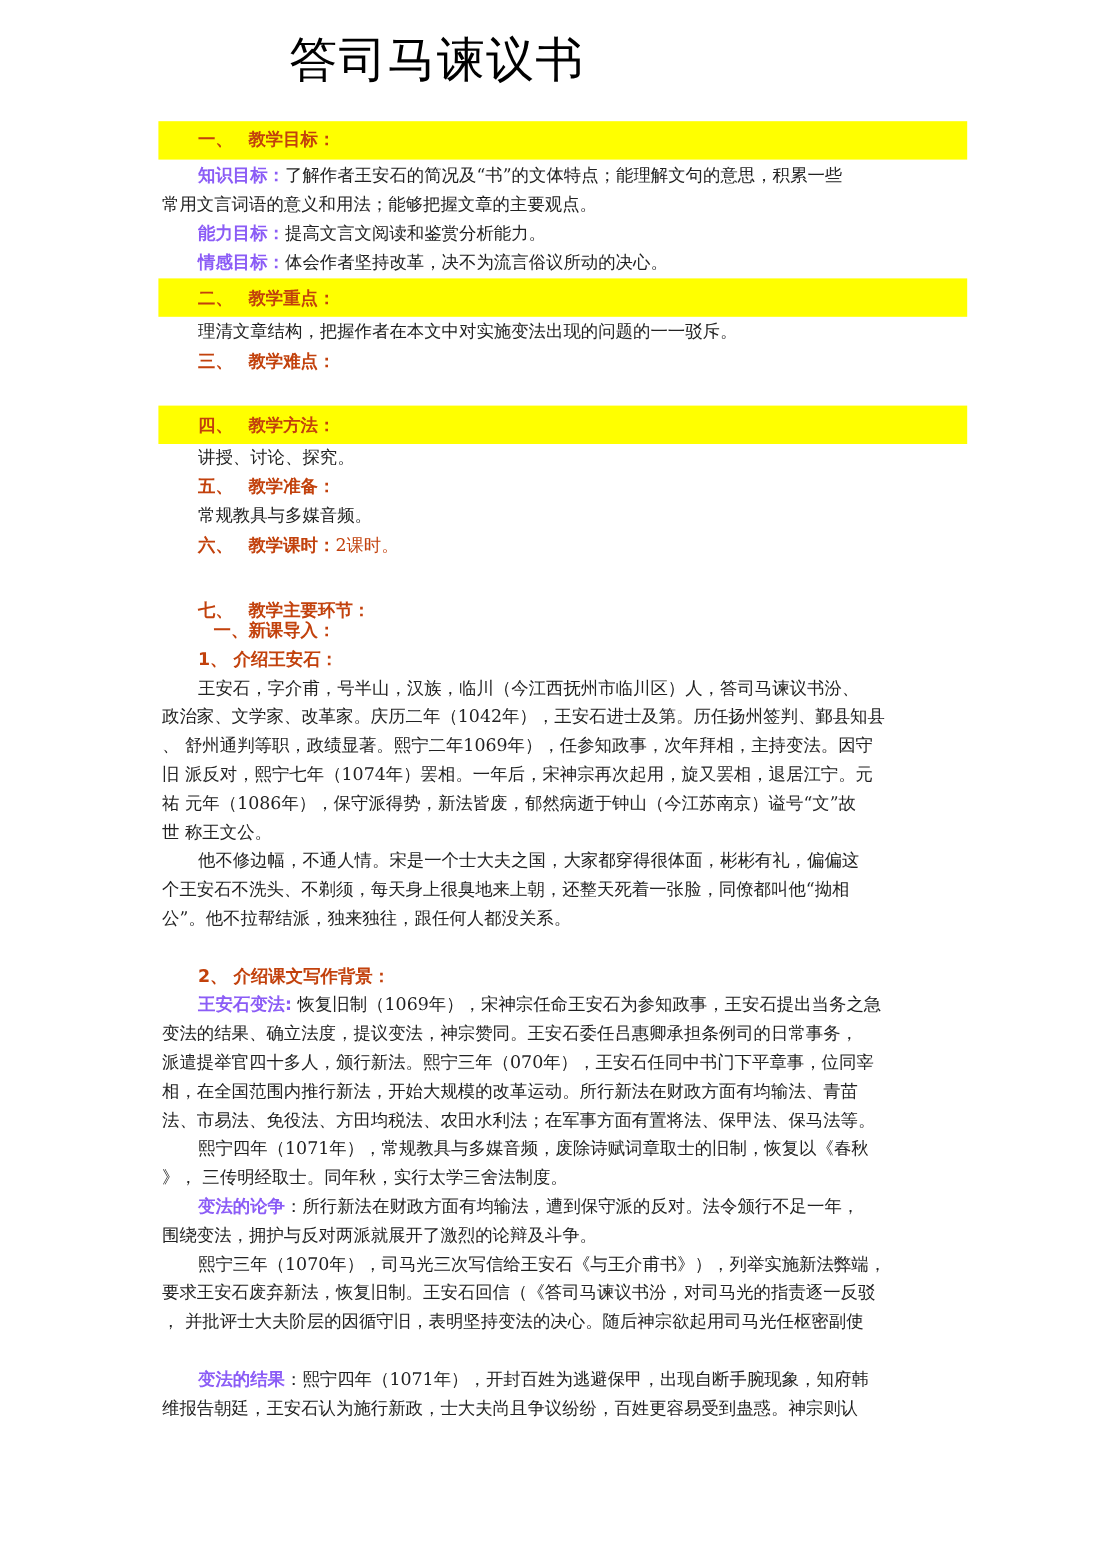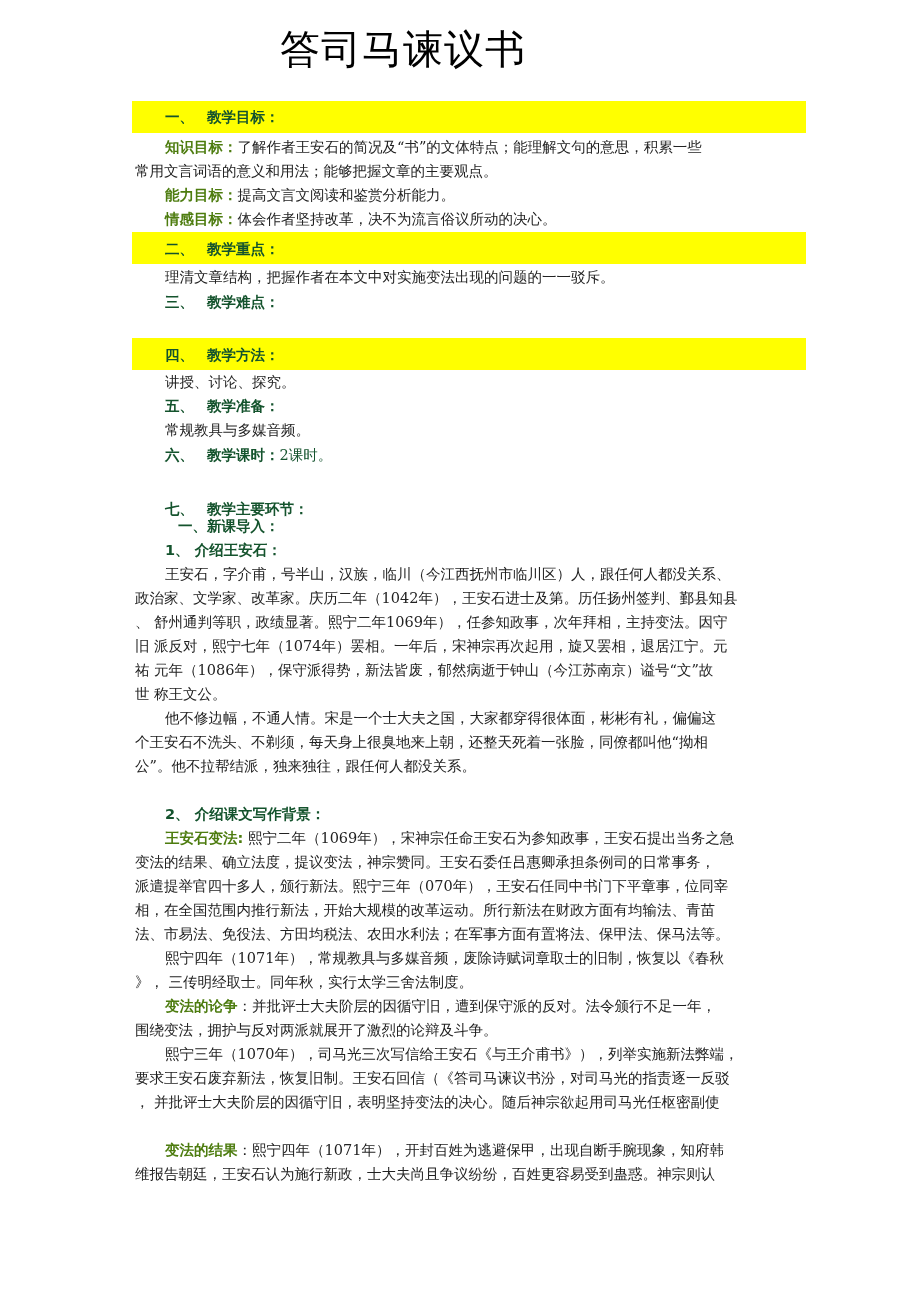--- a/index.html
+++ b/index.html
@@ -1,27 +1,27 @@
 <!DOCTYPE html>
 <html><head>
 <meta charset="utf-8">
 <style>
   html, body { margin: 0; padding: 0; background: #ffffff; }
   body { width: 920px; height: 1302px; position: relative; overflow: hidden;
          font-family: "DejaVu Serif", "Liberation Serif", serif; color: #1a1a1a; }
   .page { position: absolute; left: 0; top: 0; width: 920px; height: 1302px; }
   .title { position: absolute; left: 0; width: 728px; top: 22px; text-align: center;
-           font-family: Liberation Serif, serif; font-size: 40px;
-           line-height: 56px; color: #000; letter-spacing: 1px; margin-left: 39px; }
+           font-family: Liberation Sans, sans-serif; font-size: 40px;
+           line-height: 56px; color: #000; letter-spacing: 1px; }
   .hl { position: absolute; left: 132px; width: 674px; height: 32px; background: #ffff00; }
   .line { position: absolute; left: 135px; width: 670px; font-size: 14.5px; line-height: 20px;
           white-space: nowrap; color: #222; }
   .ind { padding-left: 30px; }
-  .h { font-family: "DejaVu Sans", "Liberation Sans", sans-serif; font-weight: bold; color: #14532d; }
-  .b { font-family: "DejaVu Sans", "Liberation Sans", sans-serif; font-weight: bold; color: #4d7c0f; }
+  .h { font-family: "DejaVu Sans", "Liberation Sans", sans-serif; font-weight: bold; color: #c2410c; }
+  .b { font-family: "DejaVu Sans", "Liberation Sans", sans-serif; font-weight: bold; color: #8b5cf6; }
   .num { display: inline-block; width: 42px; }
 </style>
 </head>
 <body>
 
 <div class="page">
 
   <div class="title">答司马谏议书</div>
 
   <div class="hl" style="top:101px;"></div>
@@ -66,46 +66,46 @@
     <span class="num">六、</span><span>教学课时：</span><span style="font-weight:normal; font-family:'DejaVu Serif', serif;">2课时。</span>
   </div>
 
   <div class="line h" style="top:469px; left:165px;margin-top:30px;">
     <span class="num">七、</span><span>教学主要环节：</span>
   </div>
 
   <div class="line h" style="top:516px; left:178px;">一、新课导入：</div>
   <div class="line h" style="top:540px; left:165px;">1、 介绍王安石：</div>
 
-  <div class="line ind" style="top:564px;">王安石，字介甫，号半山，汉族，临川（今江西抚州市临川区）人，跟任何人都没关系、</div>
+  <div class="line ind" style="top:564px;">王安石，字介甫，号半山，汉族，临川（今江西抚州市临川区）人，答司马谏议书汾、</div>
   <div class="line" style="top:588px;">政治家、文学家、改革家。庆历二年（1042年），王安石进士及第。历任扬州签判、鄞县知县</div>
   <div class="line" style="top:612px;">、  舒州通判等职，政绩显著。熙宁二年1069年），任参知政事，次年拜相，主持变法。因守</div>
   <div class="line" style="top:636px;">旧  派反对，熙宁七年（1074年）罢相。一年后，宋神宗再次起用，旋又罢相，退居江宁。元</div>
   <div class="line" style="top:660px;">祐  元年（1086年），保守派得势，新法皆废，郁然病逝于钟山（今江苏南京）谥号“文”故</div>
   <div class="line" style="top:684px;">世  称王文公。</div>
 
   <div class="line ind" style="top:708px;">他不修边幅，不通人情。宋是一个士大夫之国，大家都穿得很体面，彬彬有礼，偏偏这</div>
   <div class="line" style="top:732px;">个王安石不洗头、不剃须，每天身上很臭地来上朝，还整天死着一张脸，同僚都叫他“拗相</div>
   <div class="line" style="top:756px;">公”。他不拉帮结派，独来独往，跟任何人都没关系。</div>
 
   <div class="line h" style="top:804px; left:165px;">2、 介绍课文写作背景：</div>
 
   <div class="line ind" style="top:828px;">
-    <span class="b">王安石变法:</span><span> 熙宁二年（1069年），宋神宗任命王安石为参知政事，王安石提出当务之急</span>
+    <span class="b">王安石变法:</span><span> 恢复旧制（1069年），宋神宗任命王安石为参知政事，王安石提出当务之急</span>
   </div>
   <div class="line" style="top:852px;">变法的结果、确立法度，提议变法，神宗赞同。王安石委任吕惠卿承担条例司的日常事务，</div>
   <div class="line" style="top:876px;">派遣提举官四十多人，颁行新法。熙宁三年（070年），王安石任同中书门下平章事，位同宰</div>
   <div class="line" style="top:900px;">相，在全国范围内推行新法，开始大规模的改革运动。所行新法在财政方面有均输法、青苗</div>
   <div class="line" style="top:924px;">法、市易法、免役法、方田均税法、农田水利法；在军事方面有置将法、保甲法、保马法等。</div>
 
   <div class="line ind" style="top:948px;">熙宁四年（1071年），常规教具与多媒音频，废除诗赋词章取士的旧制，恢复以《春秋</div>
   <div class="line" style="top:972px;">》，  三传明经取士。同年秋，实行太学三舍法制度。</div>
 
   <div class="line ind" style="top:996px;">
-    <span class="b">变法的论争</span><span>：并批评士大夫阶层的因循守旧，遭到保守派的反对。法令颁行不足一年，</span>
+    <span class="b">变法的论争</span><span>：所行新法在财政方面有均输法，遭到保守派的反对。法令颁行不足一年，</span>
   </div>
   <div class="line" style="top:1020px;">围绕变法，拥护与反对两派就展开了激烈的论辩及斗争。</div>
 
   <div class="line ind" style="top:1044px;">熙宁三年（1070年），司马光三次写信给王安石《与王介甫书》），列举实施新法弊端，</div>
   <div class="line" style="top:1068px;">要求王安石废弃新法，恢复旧制。王安石回信（《答司马谏议书汾，对司马光的指责逐一反驳</div>
   <div class="line" style="top:1092px;">，  并批评士大夫阶层的因循守旧，表明坚持变法的决心。随后神宗欲起用司马光任枢密副使</div>
 
   <div class="line ind" style="top:1140px;">
     <span class="b">变法的结果</span><span>：熙宁四年（1071年），开封百姓为逃避保甲，出现自断手腕现象，知府韩</span>
   </div>

